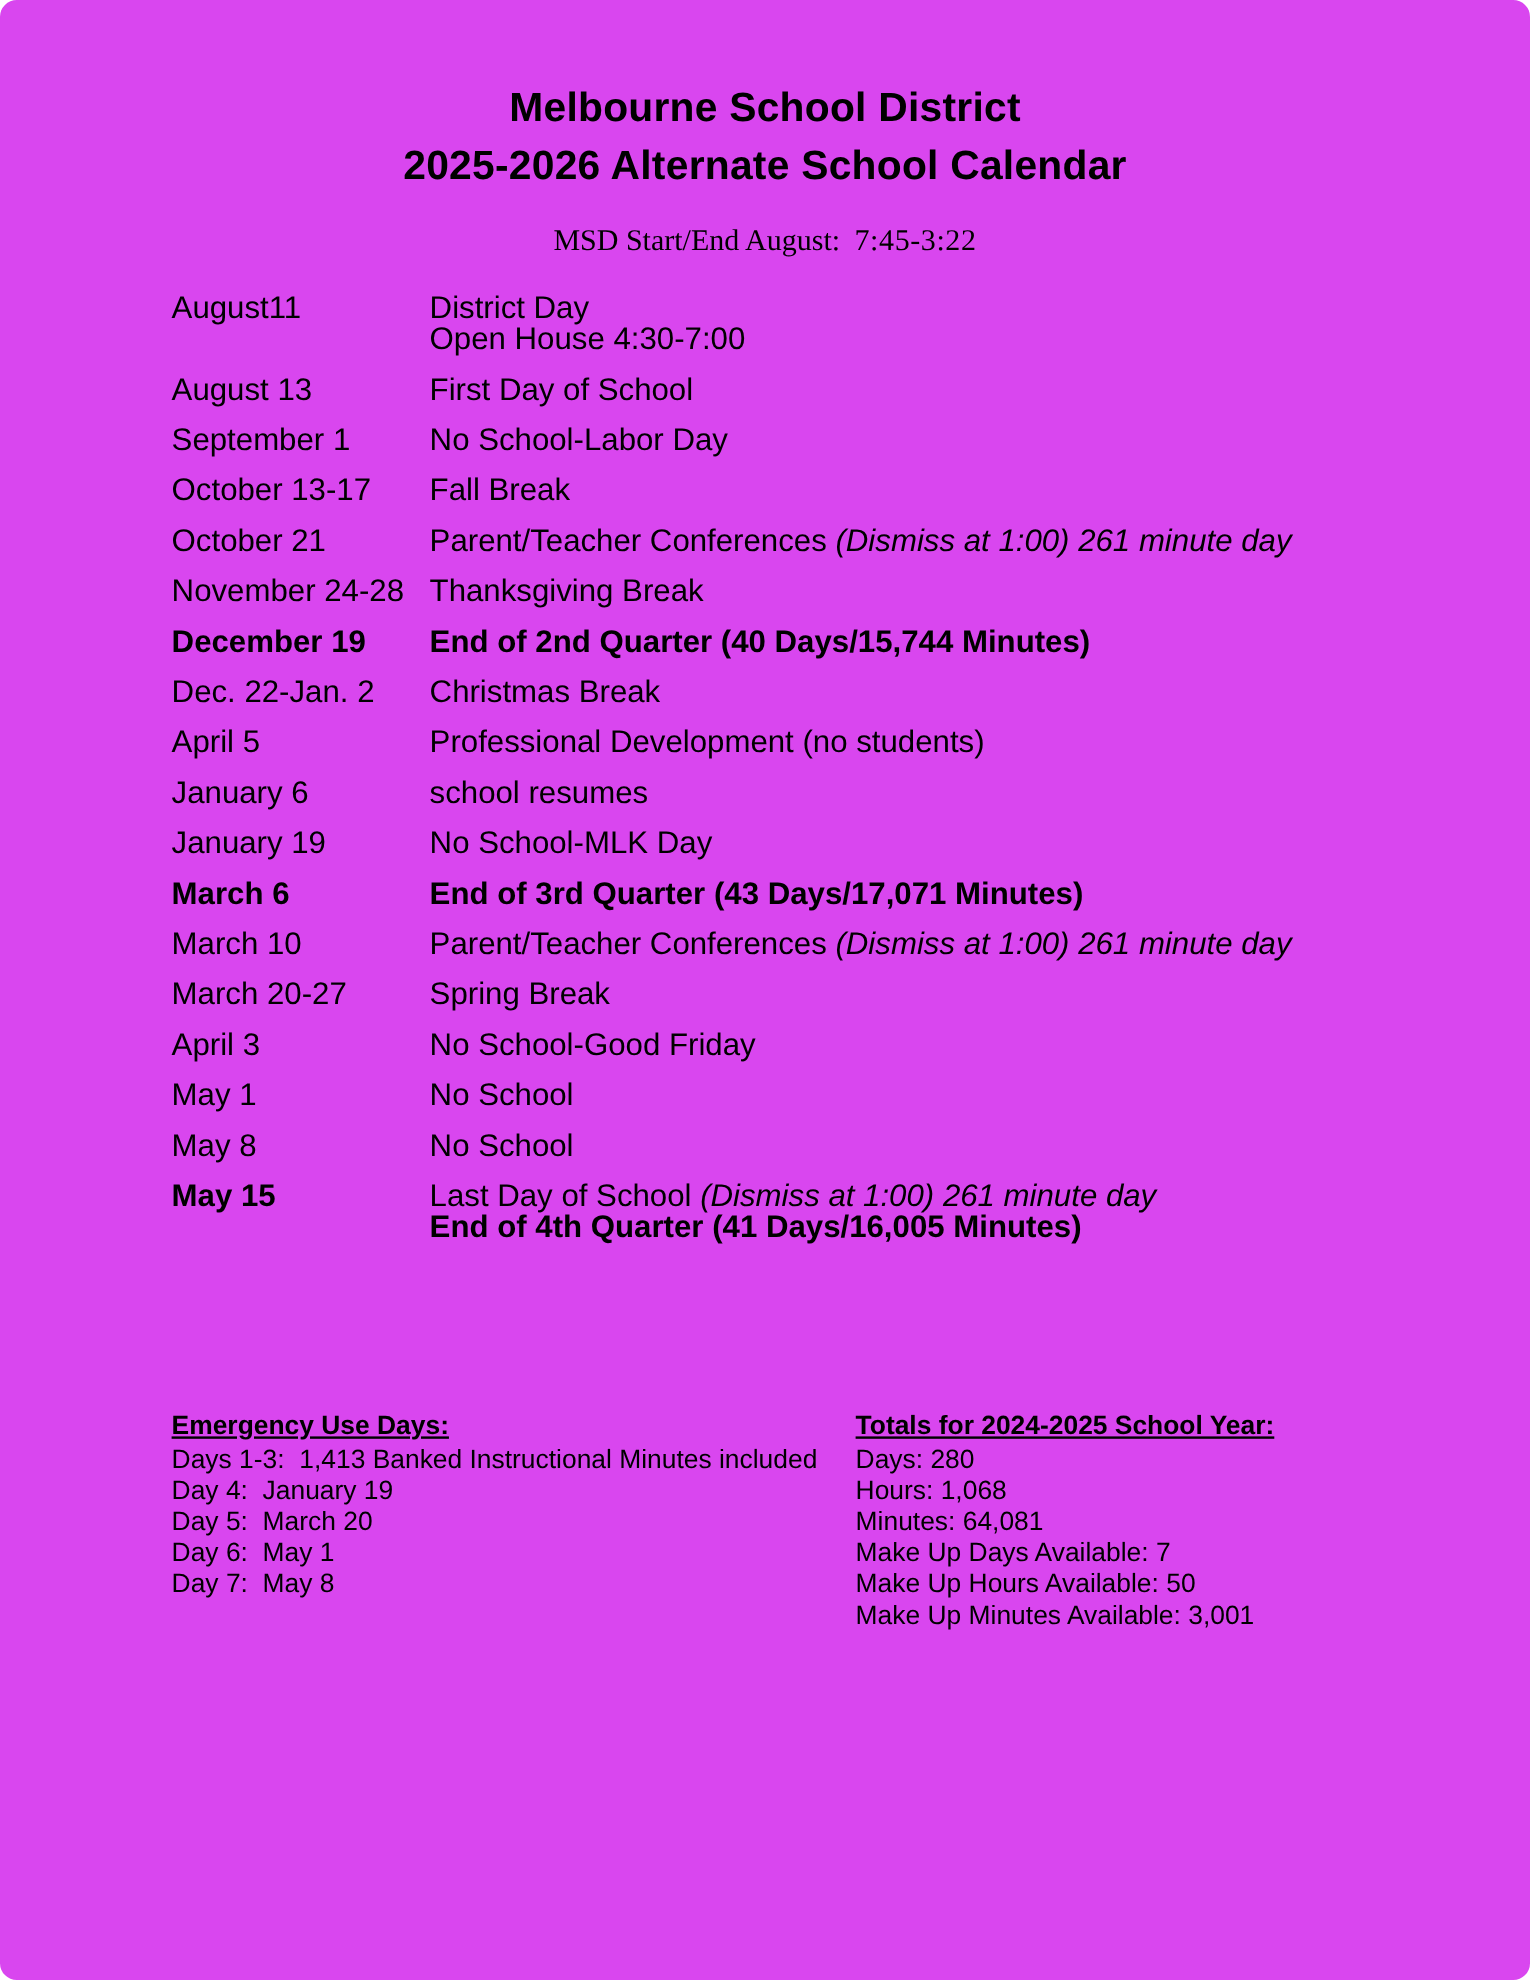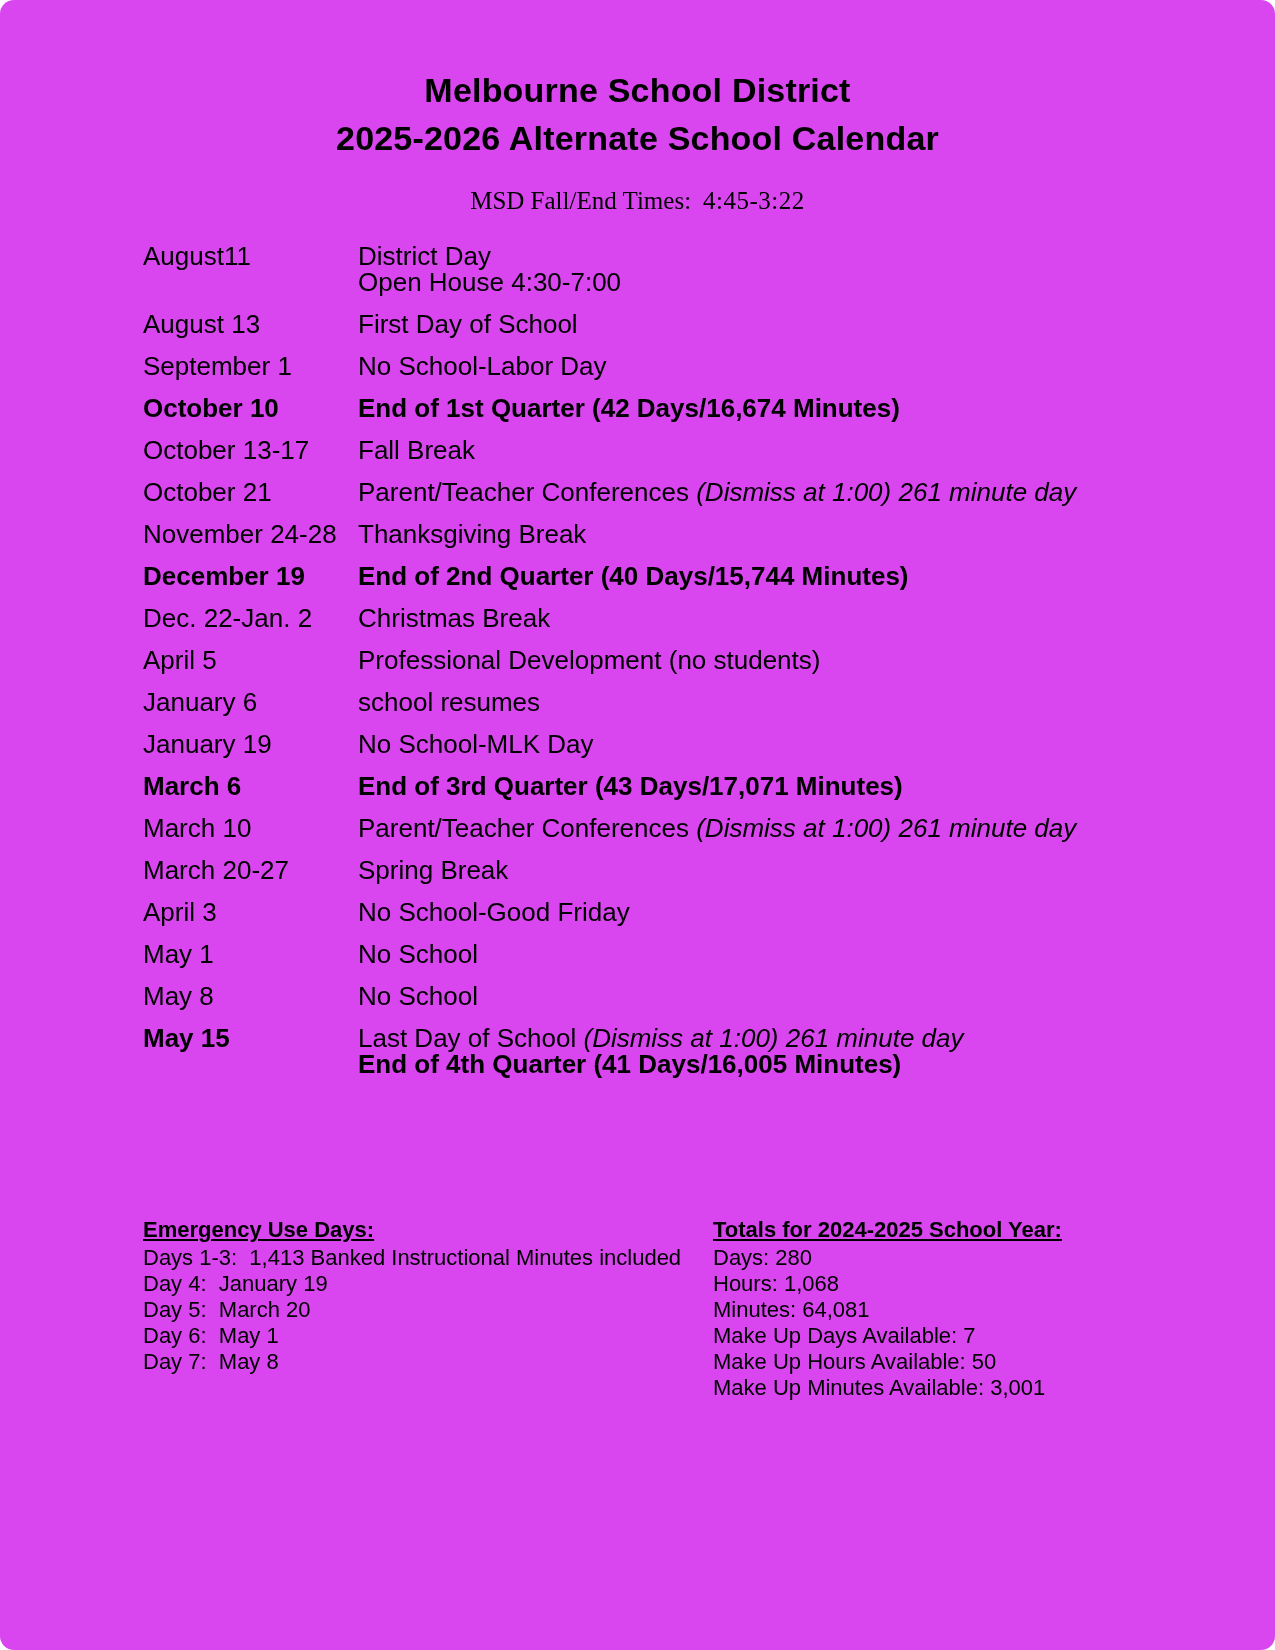--- a/index.html
+++ b/index.html
@@ -40,47 +40,41 @@
 <body>
 
 <div class="page">
 
   <div class="title-block">
     <div class="title-line">Melbourne School District</div>
     <div class="title-line">2025-2026 Alternate School Calendar</div>
   </div>
 
   <div class="subtitle">
-    <span class="times-label">MSD Fall/End Times:</span><span class="times-value">4:45-3:22</span>
+    <span class="times-label">MSD Start/End August:</span><span class="times-value">7:45-3:22</span>
   </div>
 
   <div class="calendar" id="calendar-list">
       <div class="cal-row">
         <div class="cal-date">August11</div>
         <div class="cal-desc">
           <div class="cal-line"><span class="seg-normal">District Day</span></div>
           <div class="cal-line"><span class="seg-normal">Open House 4:30-7:00</span></div>
         </div>
       </div>
       <div class="cal-row">
         <div class="cal-date">August 13</div>
         <div class="cal-desc">
           <div class="cal-line"><span class="seg-normal">First Day of School</span></div>
         </div>
       </div>
       <div class="cal-row">
         <div class="cal-date">September 1</div>
         <div class="cal-desc">
           <div class="cal-line"><span class="seg-normal">No School-Labor Day</span></div>
-        </div>
-      </div>
-      <div class="cal-row">
-        <div class="cal-date bold">October 10</div>
-        <div class="cal-desc">
-          <div class="cal-line"><span class="seg-bold">End of 1st Quarter (42 Days/16,674 Minutes)</span></div>
         </div>
       </div>
       <div class="cal-row">
         <div class="cal-date">October 13-17</div>
         <div class="cal-desc">
           <div class="cal-line"><span class="seg-normal">Fall Break</span></div>
         </div>
       </div>
       <div class="cal-row">
         <div class="cal-date">October 21</div>

